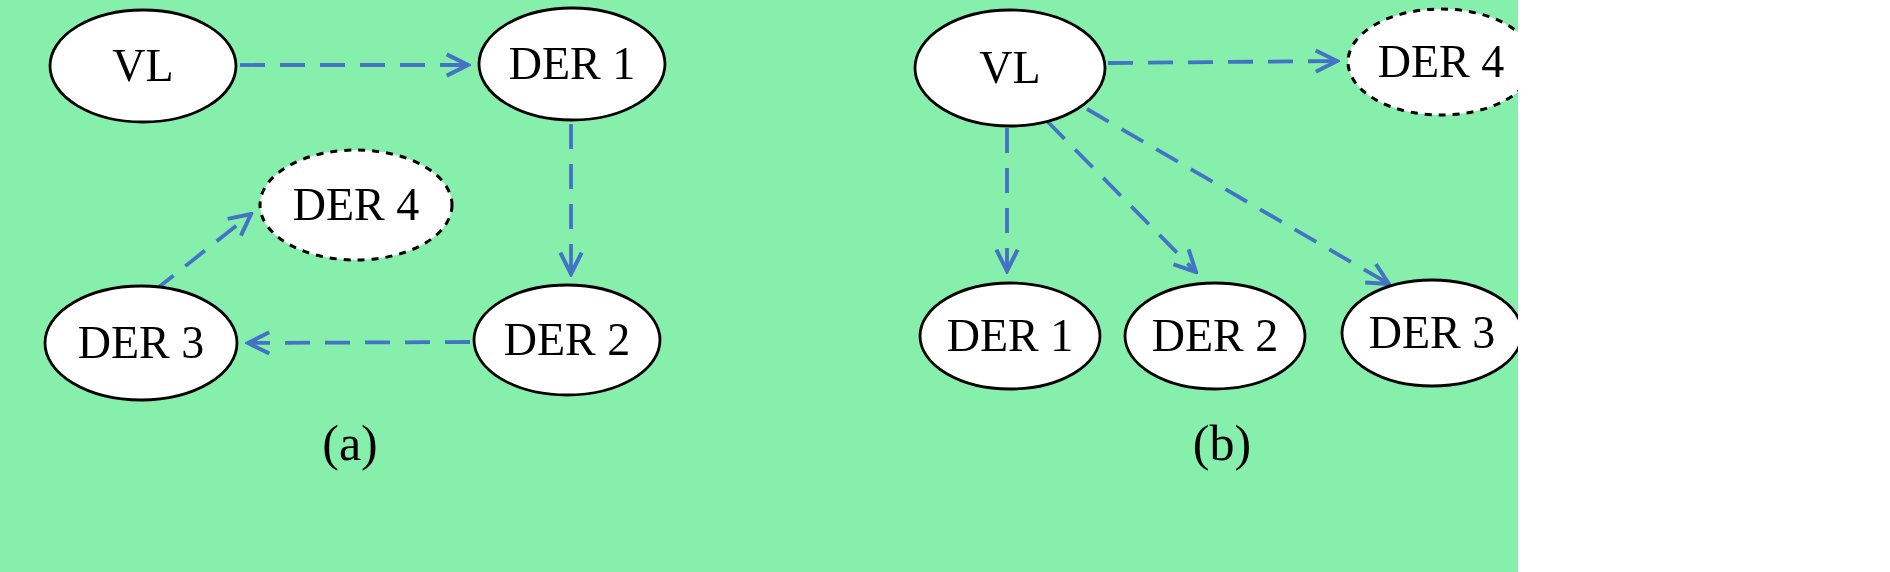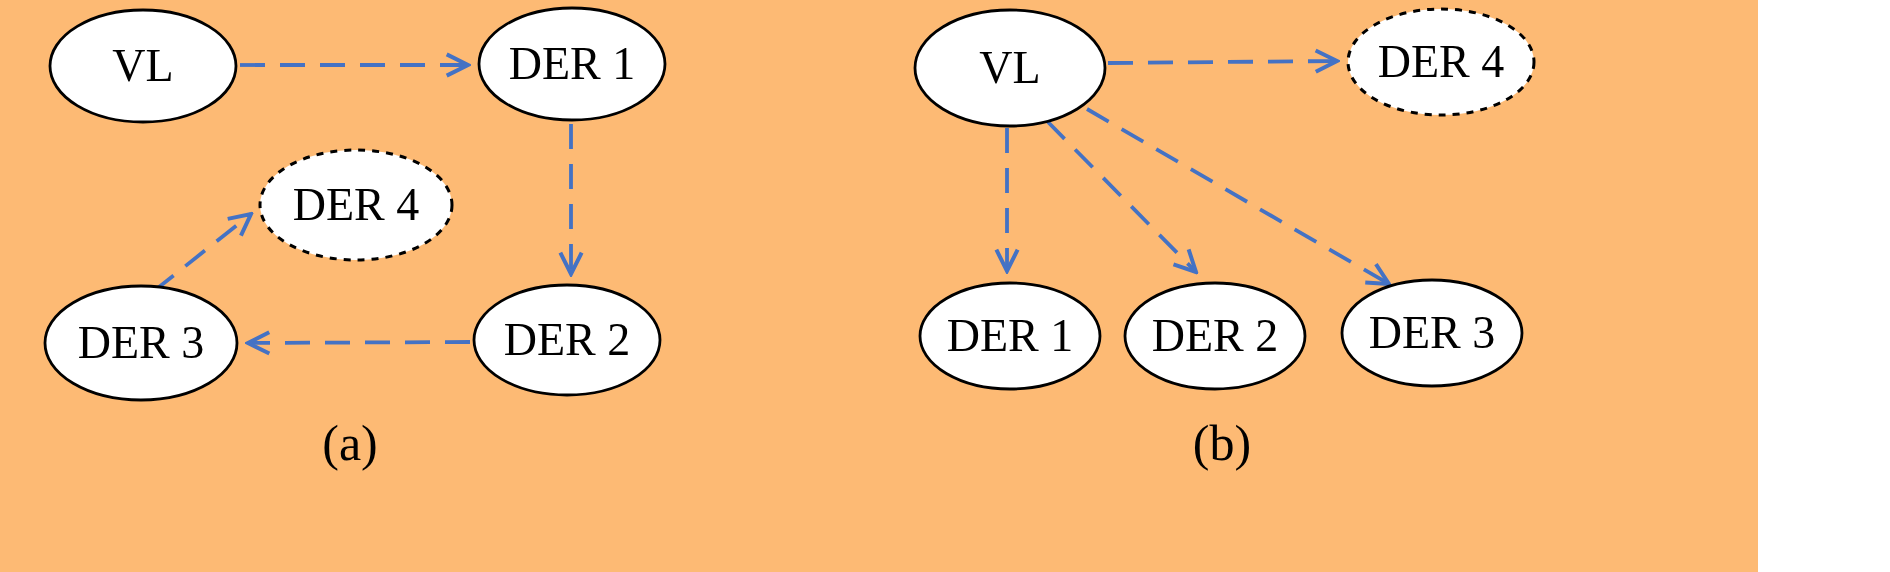--- a/index.html
+++ b/index.html
@@ -2,23 +2,23 @@
 <html><head>
 <meta charset="utf-8">
 <style>
   html, body {
     margin: 0;
     padding: 0;
     background: #ffffff;
   }
   .figure {
     position: relative;
-    width: 1758px;
+    width: 1518px;
     height: 572px;
-    background: #fdba74;
+    background: #86efac;
     overflow: hidden;
   }
   svg { display: block; }
   .edge {
     fill: none;
     stroke: #4472C4;
     stroke-width: 3.8;
     stroke-dasharray: 25 15;
     stroke-linecap: butt;
   }

